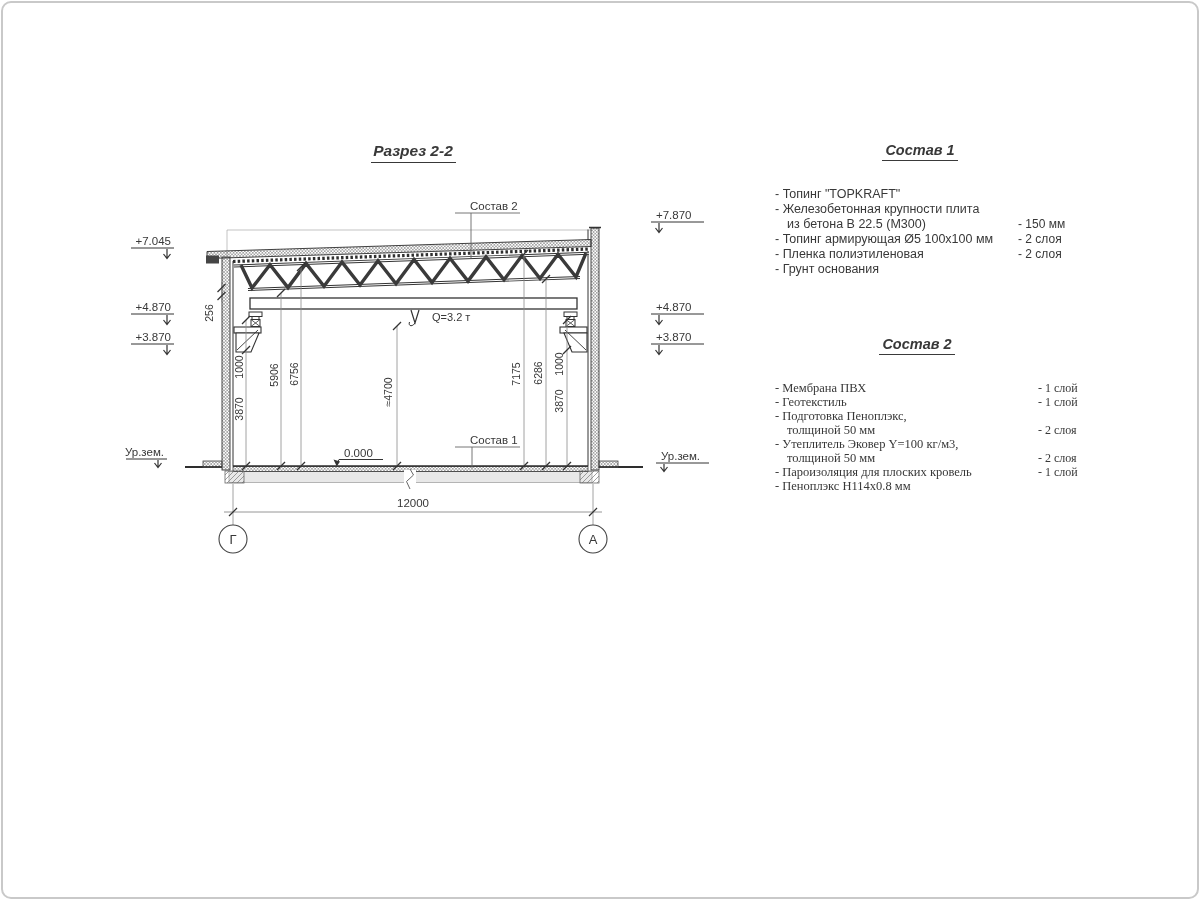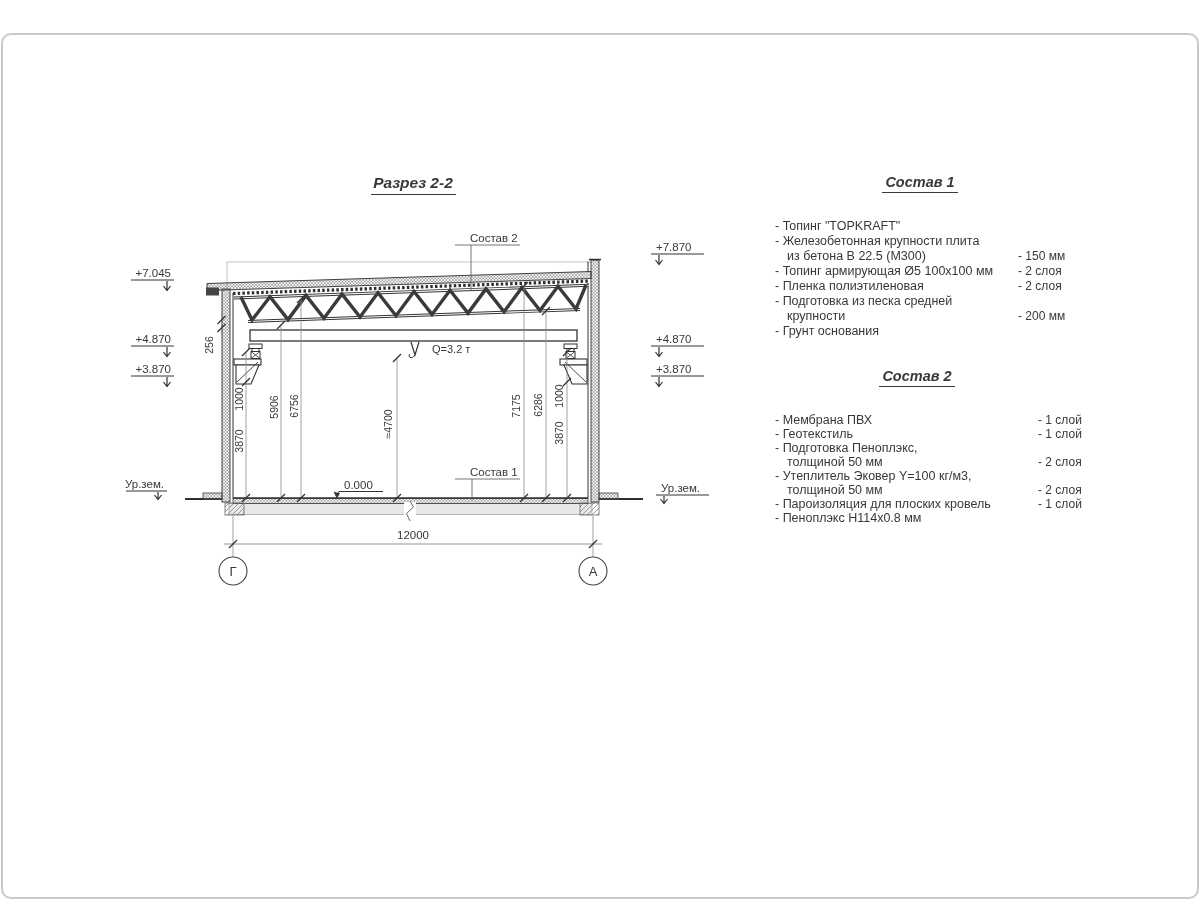--- a/index.html
+++ b/index.html
@@ -1,37 +1,37 @@
 <!DOCTYPE html>
 <html><head>
 <meta charset="utf-8">
 <style>
   html,body{margin:0;padding:0;background:#ffffff;}
   body{width:1200px;height:900px;position:relative;overflow:hidden;
        font-family:"Liberation Sans",sans-serif;color:#3a3a3a;}
   .frame{position:absolute;inset:1px;border:2px solid #c9c9c9;border-radius:10px;pointer-events:none;}
-  .sheet{position:absolute;inset:0;margin-top:32px;}
+  .sheet{position:absolute;inset:0;}
   svg text{font-family:"Liberation Sans",sans-serif;fill:#383838;}
   .spec{position:absolute;color:#383838;}
   .spec-title-wrap{text-align:center;}
   .spec-title{display:inline-block;font-style:italic;font-weight:600;font-size:14.5px;
               border-bottom:1.4px solid #3a3a3a;padding:0 3px 2px;}
   .spec-list{margin-top:26px;}
   .spec-row{display:flex;align-items:flex-end;}
   .spec-names{flex:1;min-width:0;}
   .spec-line{font-size:12.5px;line-height:15px;white-space:nowrap;}
   .spec-line.cont{padding-left:12px;}
   .spec-value{font-size:12px;line-height:15px;white-space:nowrap;}
   #spec1{left:775px;top:141px;width:318px;}
   #spec1 .spec-title-wrap{width:290px;}
   #spec1 .spec-value{width:75px;}
   #spec2{left:775px;top:335px;width:333px;}
   #spec2 .spec-title-wrap{width:284px;}
   #spec2 .spec-value{width:70px;}
-  #spec2 .spec-line,#spec2 .spec-value{line-height:14px;}
+  #spec2 .spec-line,#spec2 .spec-value{line-height:14px;font-family:Liberation Serif, serif;}
 </style>
 </head>
 <body>
 
 <div class="sheet">
 <div class="frame"></div>
 
 <svg style="position:absolute;left:122px;top:135px;" width="598" height="430" viewBox="122 135 598 430" xmlns="http://www.w3.org/2000/svg">
   <defs>
     <pattern id="xh" width="3.2" height="3.2" patternUnits="userSpaceOnUse">
@@ -268,27 +268,20 @@
           <div class="spec-value">- 2 слоя</div>
         </div>
         <div class="spec-row">
           <div class="spec-names">
             <div class="spec-line">- Пленка полиэтиленовая</div>
           </div>
           <div class="spec-value">- 2 слоя</div>
         </div>
         <div class="spec-row">
           <div class="spec-names">
-            <div class="spec-line">- Подготовка из песка средней</div>
-            <div class="spec-line cont">крупности</div>
-          </div>
-          <div class="spec-value">- 200 мм</div>
-        </div>
-        <div class="spec-row">
-          <div class="spec-names">
             <div class="spec-line">- Грунт основания</div>
           </div>
           <div class="spec-value"></div>
         </div>
       </div>
 </div>
 
 <div class="spec" id="spec2">
   <div class="spec-title-wrap">
     <span class="spec-title">Состав 2</span>

